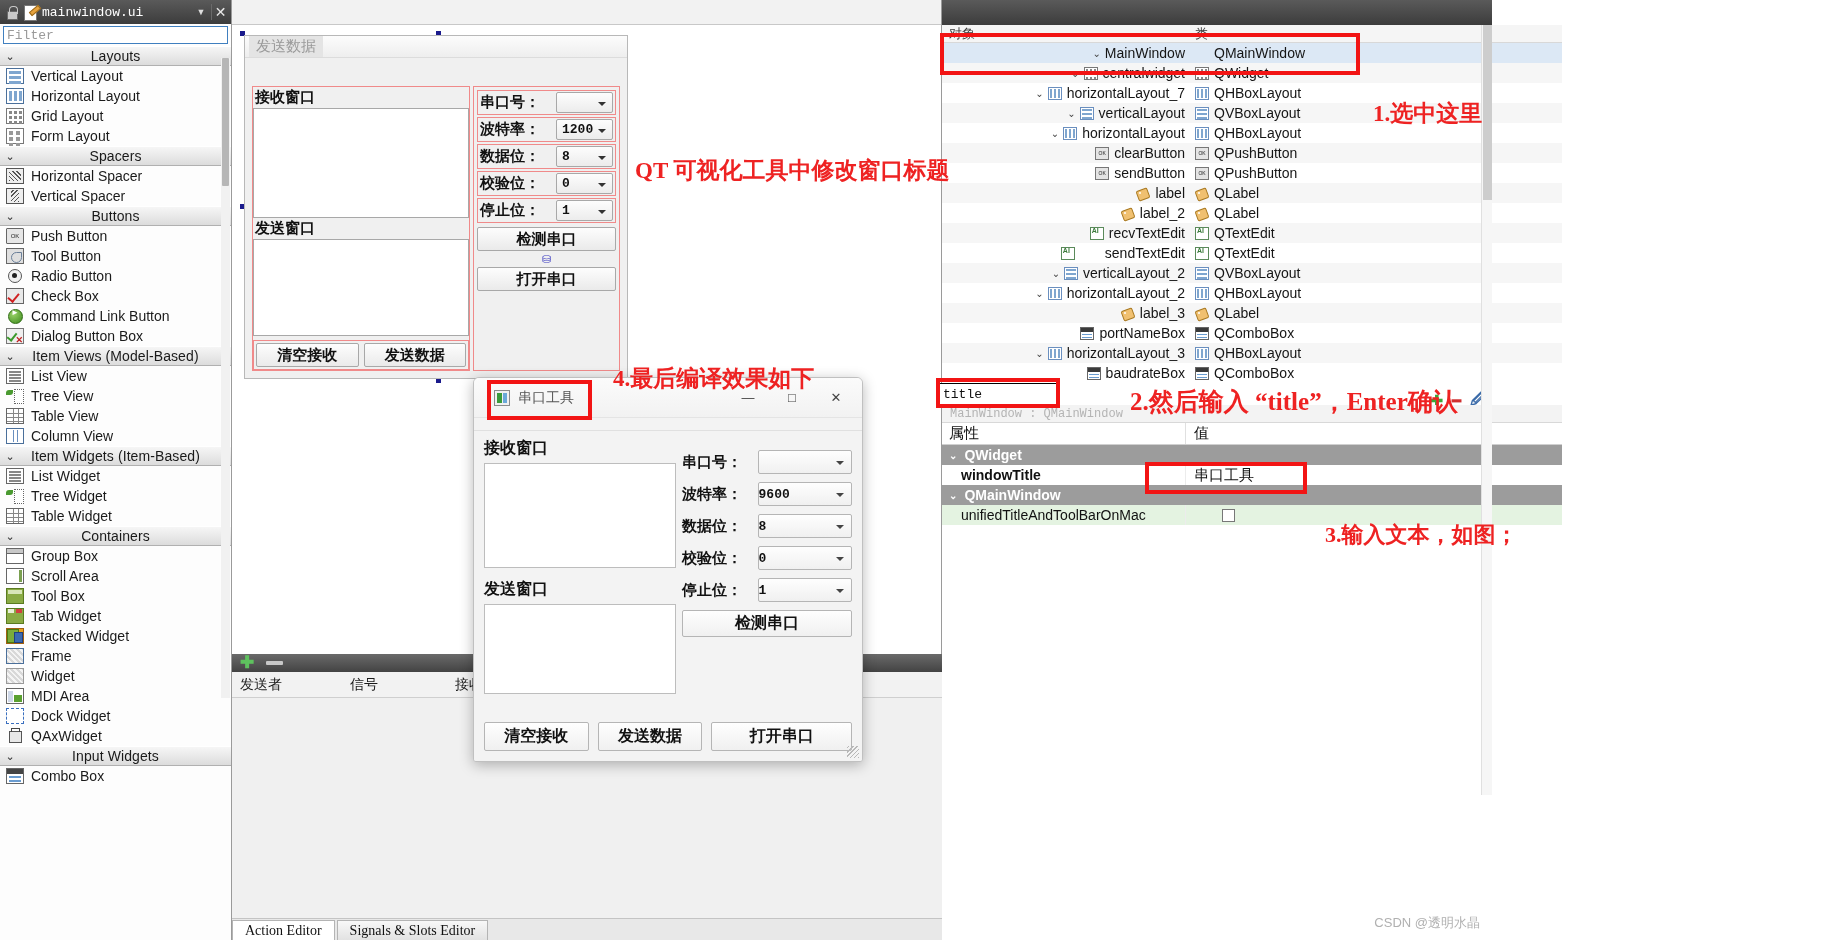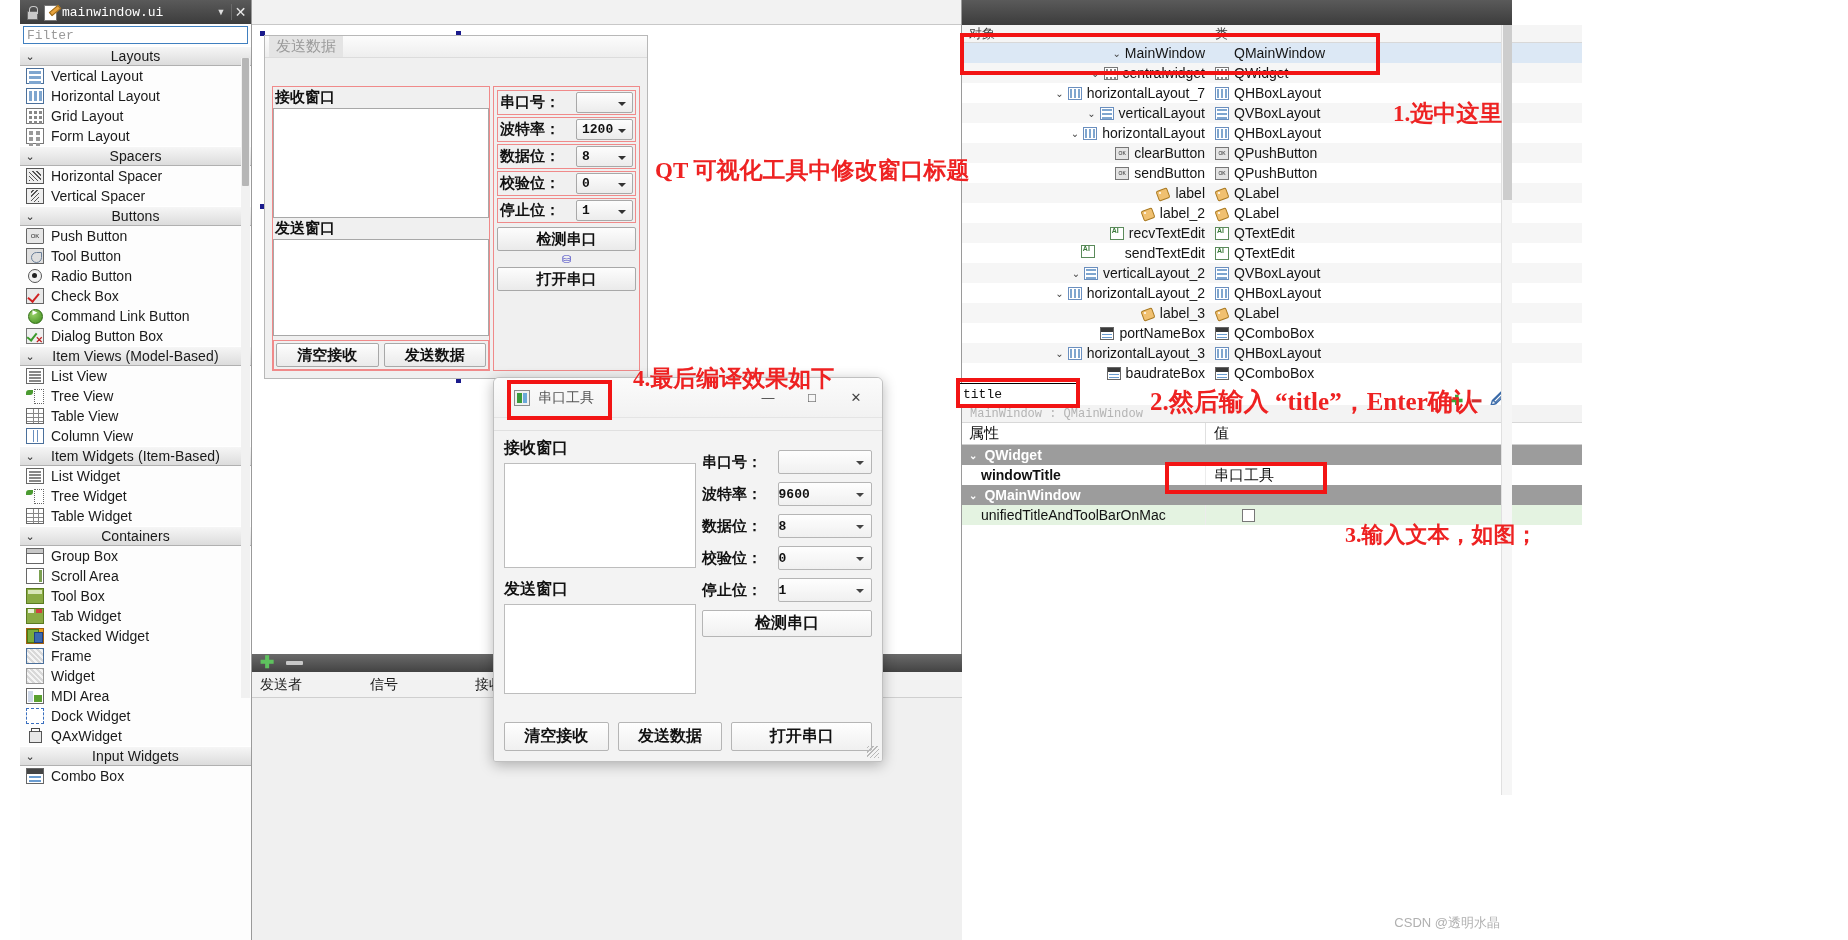--- a/index.html
+++ b/index.html
@@ -5,21 +5,21 @@
   * { box-sizing: border-box; }
   html, body {
     margin: 0; padding: 0;
     width: 1848px; height: 940px;
     overflow: hidden;
     background: #ffffff;
     font-family: "Liberation Sans", sans-serif;
     font-size: 13px;
     color: #000;
   }
-  #root { position: relative; width: 1492px; height: 940px; background:#fff;margin-left:20px; }
+  #root { position: relative; width: 1492px; height: 940px; background:#fff; }
 
   
   #widgetbox {
     position: absolute; left: 0; top: 0; width: 232px; height: 940px;
     background: #fdfdfd; border-right: 1px solid #9a9a9a;
   }
   .wb-titlebar {
     position: relative; height: 24px;
     background: linear-gradient(to bottom,#5a5a5a,#3c3c3c);
     display: flex; align-items: center; padding: 0 2px;
@@ -620,20 +620,24 @@
   <div id="bottompanel">
     <div id="bp-toolbar">
       <span class="bp-plus">✚</span>
       <span class="bp-minus"></span>
     </div>
     <div id="bp-header">
         <div class="bh" style="width: 110px;">发送者</div>
         <div class="bh" style="width: 105px;">信号</div>
         <div class="bh" style="width: 80px;">接收</div>
       </div>
+    <div id="bp-tabs">
+        <div class="bp-tab active">Action Editor</div>
+        <div class="bp-tab">Signals &amp; Slots Editor</div>
+      </div>
   </div>
 
   <div id="preview">
     <div class="pv-title">
       <span class="pv-icon"></span>
       <span class="pv-name">串口工具</span>
       <span class="pv-btn">—</span>
       <span class="pv-btn">□</span>
       <span class="pv-btn">✕</span>
     </div>
@@ -804,21 +808,21 @@
               <span>recvTextEdit</span>
             </span>
           </div>
           <div class="oi-cls">
             <span class="oi-ic ic-textedit"></span>
             <span>QTextEdit</span>
           </div>
         </div>
         <div class="oi-row">
           <div class="oi-name">
-            <span style="display: flex; align-items: flex-start; gap: 25px;">
+            <span style="display: flex; align-items: center; gap: 25px;">
               <span class="oi-ic ic-textedit" style="margin-right: 5px;"></span>
               <span>sendTextEdit</span>
             </span>
           </div>
           <div class="oi-cls">
             <span class="oi-ic ic-textedit"></span>
             <span>QTextEdit</span>
           </div>
         </div>
         <div class="oi-row alt">

